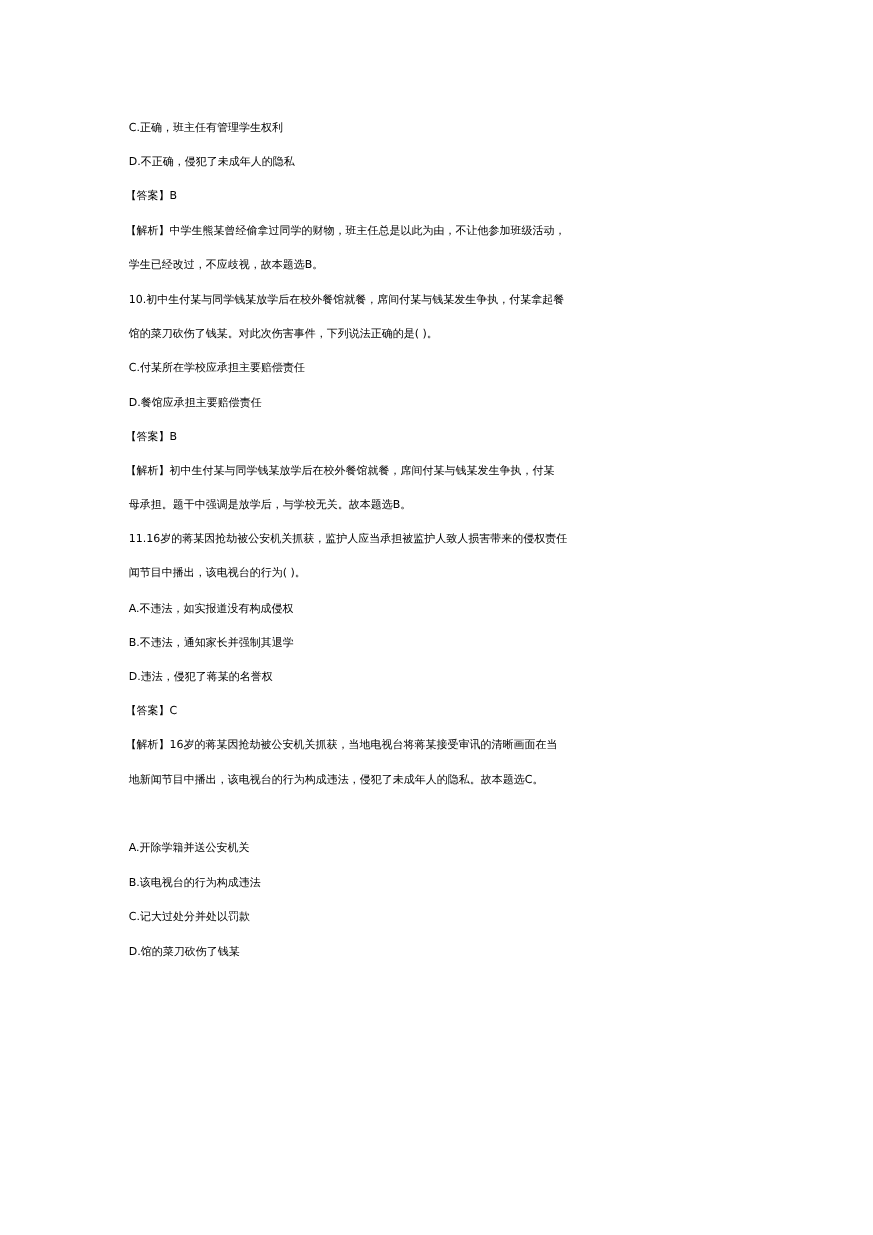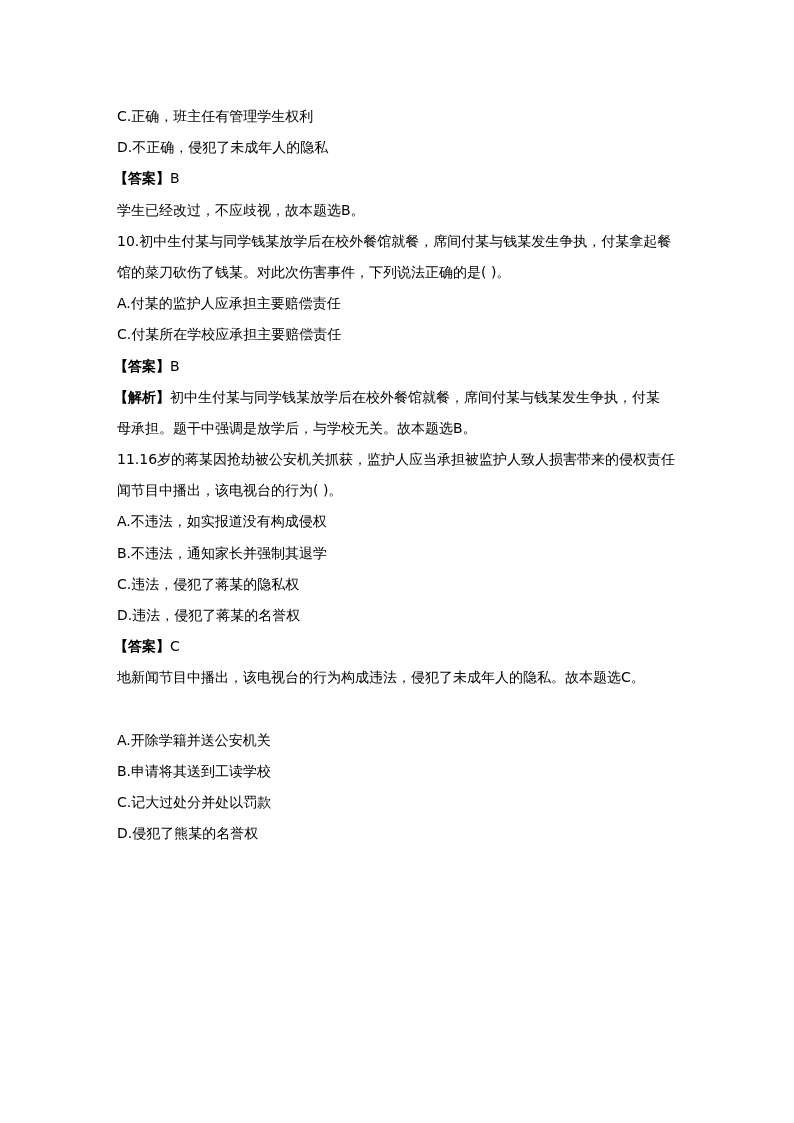--- a/index.html
+++ b/index.html
@@ -25,70 +25,75 @@
     }
     .content {
       position: absolute;
       left: 117px;
       top: 101px;
       width: 565px;
     }
     .line {
       height: 31.2px;
       line-height: 31.2px;
-      font-size: 14px;
+      font-size: 10px;
       white-space: nowrap;
       letter-spacing: 0px;
     }
     .line.indent-bracket {
       margin-left: -3px;
     }
     .blank {
       height: 31.2px;
     }
     .bracket-label {
-      font-weight: bold;
+      font-weight: normal;
     }
   </style>
 </head>
 <body>
 
 <div class="page">
   <div class="content">
 
     <div class="line">C.正确，班主任有管理学生权利</div>
     <div class="line">D.不正确，侵犯了未成年人的隐私</div>
     <div class="line indent-bracket">
       <span class="bracket-label">【答案】</span><span>B</span>
     </div>
+    <div class="line indent-bracket">
+      <span class="bracket-label">【解析】</span><span>中学生熊某曾经偷拿过同学的财物，班主任总是以此为由，不让他参加班级活动，</span>
+    </div>
     <div class="line">学生已经改过，不应歧视，故本题选B。</div>
 
     <div class="line">10.初中生付某与同学钱某放学后在校外餐馆就餐，席间付某与钱某发生争执，付某拿起餐</div>
     <div class="line">馆的菜刀砍伤了钱某。对此次伤害事件，下列说法正确的是(   )。</div>
-    <div class="line">A.付某的监护人应承担主要赔偿责任</div>
     <div class="line">C.付某所在学校应承担主要赔偿责任</div>
+    <div class="line">D.餐馆应承担主要赔偿责任</div>
     <div class="line indent-bracket">
       <span class="bracket-label">【答案】</span><span>B</span>
     </div>
     <div class="line indent-bracket">
       <span class="bracket-label">【解析】</span><span>初中生付某与同学钱某放学后在校外餐馆就餐，席间付某与钱某发生争执，付某</span>
     </div>
     <div class="line">母承担。题干中强调是放学后，与学校无关。故本题选B。</div>
 
     <div class="line">11.16岁的蒋某因抢劫被公安机关抓获，监护人应当承担被监护人致人损害带来的侵权责任</div>
     <div class="line">闻节目中播出，该电视台的行为(   )。</div>
     <div class="line">A.不违法，如实报道没有构成侵权</div>
     <div class="line">B.不违法，通知家长并强制其退学</div>
-    <div class="line">C.违法，侵犯了蒋某的隐私权</div>
     <div class="line">D.违法，侵犯了蒋某的名誉权</div>
     <div class="line indent-bracket">
       <span class="bracket-label">【答案】</span><span>C</span>
+    </div>
+    <div class="line indent-bracket">
+      <span class="bracket-label">【解析】</span><span>16岁的蒋某因抢劫被公安机关抓获，当地电视台将蒋某接受审讯的清晰画面在当</span>
     </div>
     <div class="line">地新闻节目中播出，该电视台的行为构成违法，侵犯了未成年人的隐私。故本题选C。</div>
 
     <div class="blank"></div>
     <div class="line">A.开除学籍并送公安机关</div>
-    <div class="line">B.申请将其送到工读学校</div>
+    <div class="line">B.该电视台的行为构成违法</div>
     <div class="line">C.记大过处分并处以罚款</div>
-    <div class="line">D.侵犯了熊某的名誉权</div>
+    <div class="line">D.馆的菜刀砍伤了钱某</div>
 
   </div>
 </div>
 
 </body></html>

